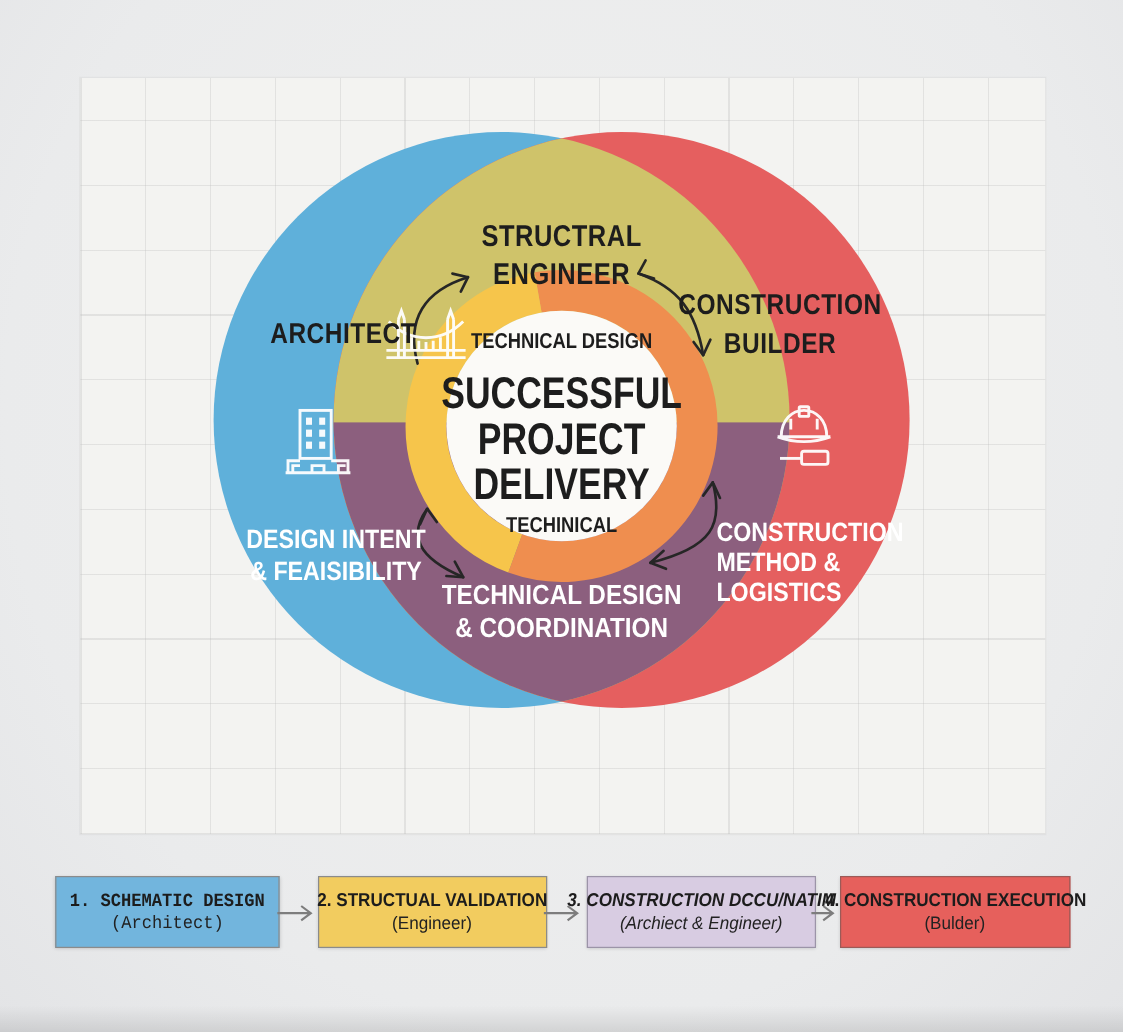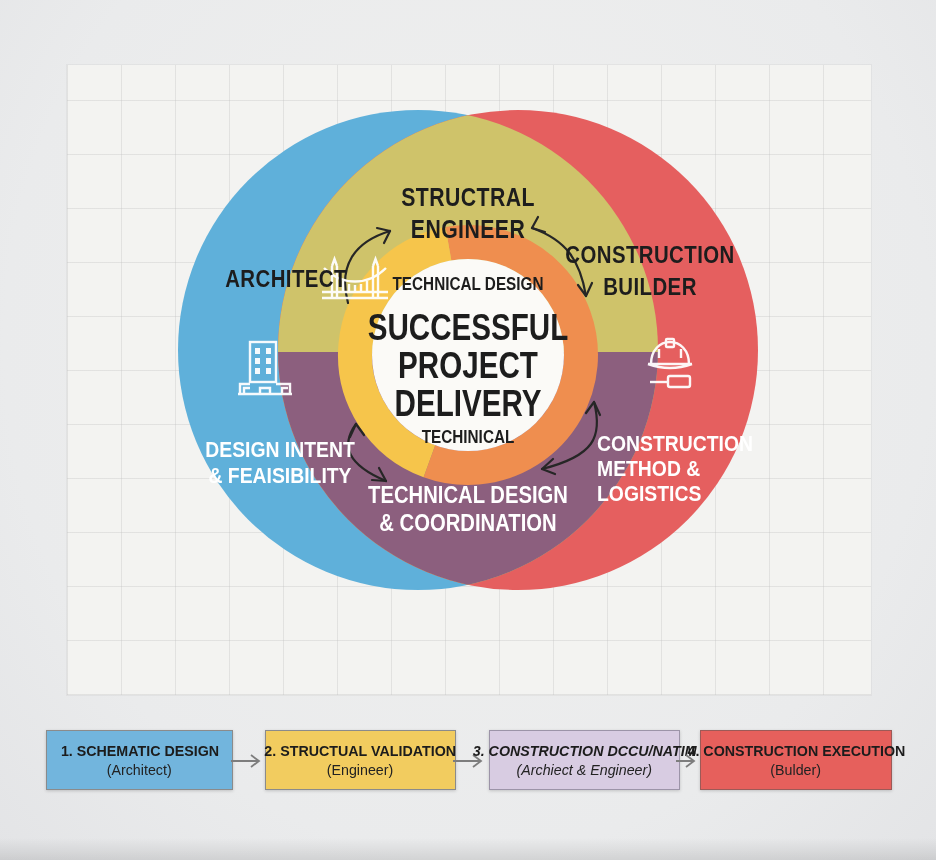--- a/index.html
+++ b/index.html
@@ -31,21 +31,21 @@
   .center-bottom{left:388px;top:427px;width:160px;font-size:18px;}
   .zone-left{left:175px;top:437px;width:210px;font-size:22px;line-height:26px;}
   .zone-bottom{left:343px;top:481px;width:250px;font-size:23px;line-height:28px;}
   .zone-right{left:597px;top:431px;width:160px;font-size:22px;line-height:25px;text-align:left;transform-origin:0 50%;}
   
   .flow-box{
     position:absolute;top:730px;height:60px;border:1.5px solid #8b8b8b;box-sizing:border-box;
     display:flex;flex-direction:column;justify-content:center;align-items:center;
     box-shadow:0 1px 3px rgba(0,0,0,.18);
   }
-  .fb1{left:46px;width:187px;background:#72b5dd;}
+  .fb1{left:46px;width:187px;background:#72b5dd;font-family:Liberation Mono, monospace;}
   .fb2{left:265px;width:191px;background:#f2cc5f;}
   .fb3{left:489px;width:191px;background:#d8cce2;border-color:#9c94a8;font-style:italic;}
   .fb4{left:700px;width:192px;background:#e6605c;border-color:#9c5a57;}
   .fb-title{font-size:15.5px;font-weight:700;color:#1c1c1c;transform:scaleX(.92);white-space:nowrap;}
   .fb-sub{font-size:15px;color:#222;margin-top:1px;transform:scaleX(.95);}
   .flow-arrow{position:absolute;top:752px;}
   .fa1{left:231px;}
   .fa2{left:453px;}
   .fa3{left:676px;}
   .bottom-shade{position:absolute;left:0;bottom:0;width:936px;height:22px;

